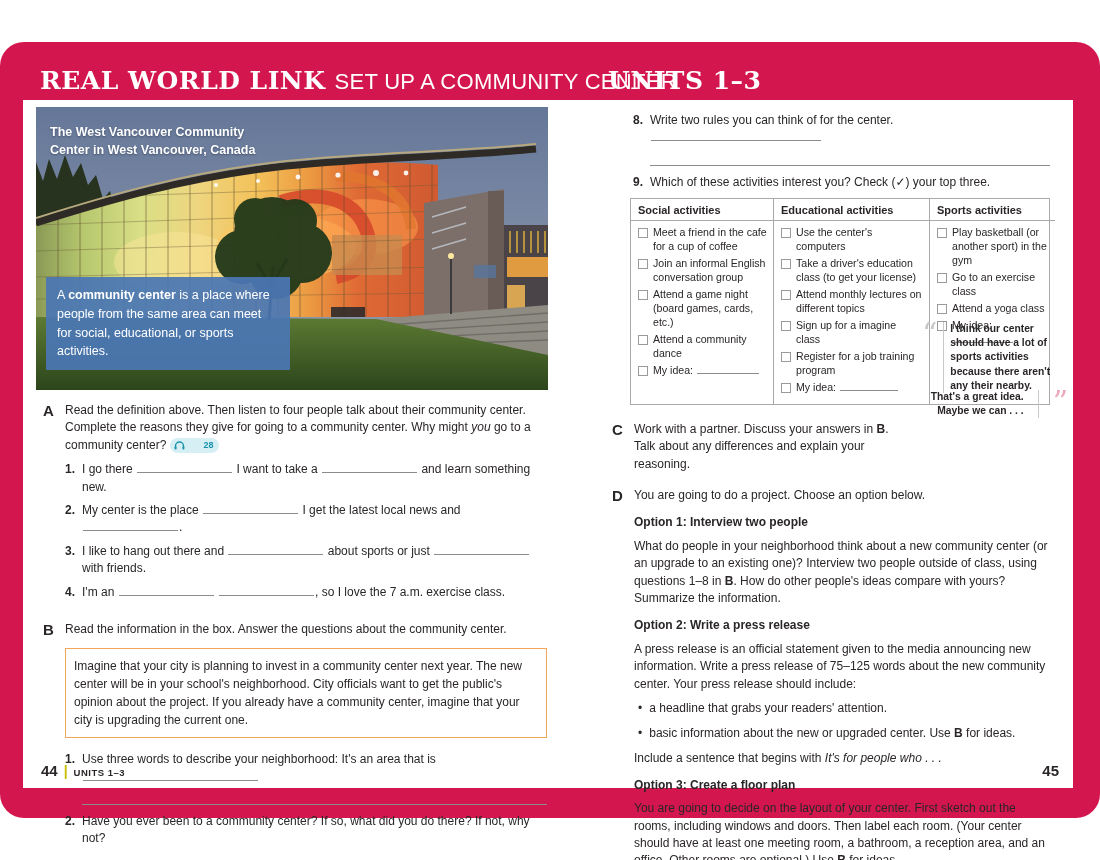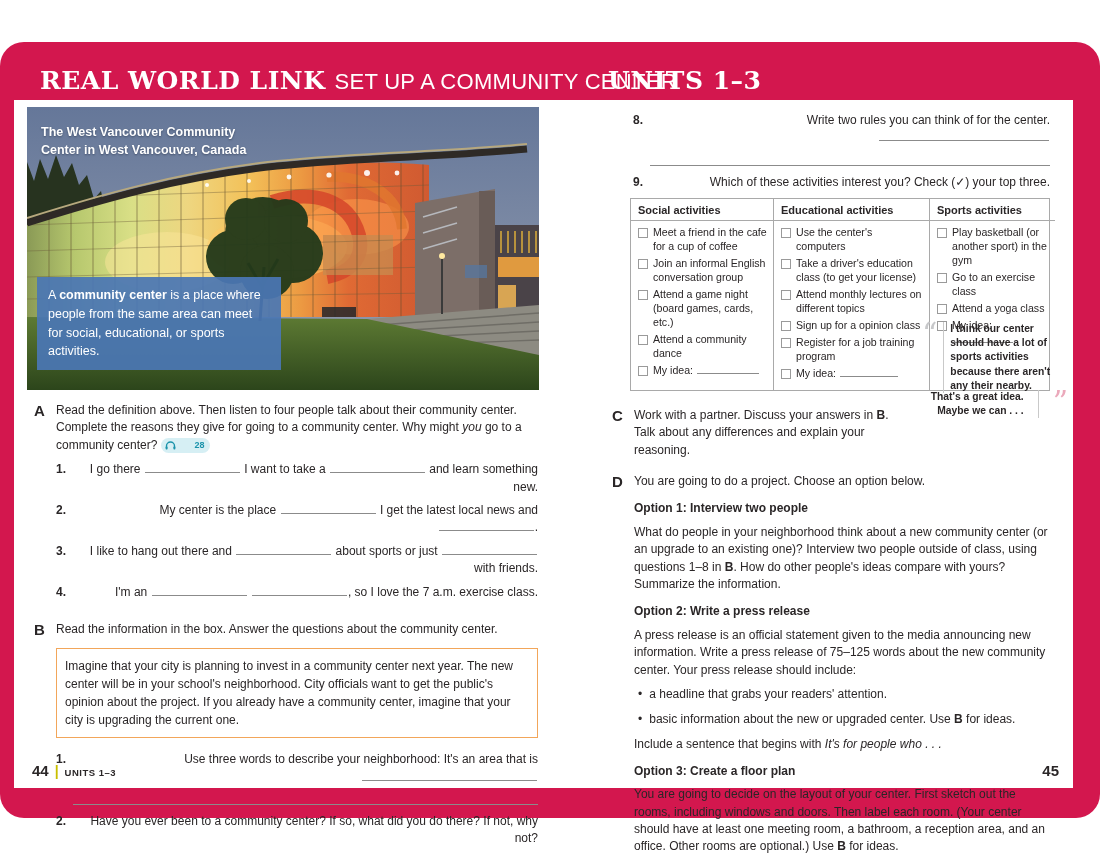--- a/index.html
+++ b/index.html
@@ -9,39 +9,39 @@
   }
   .canvas{position:absolute;left:0;top:42px;width:1100px;height:776px;
     background:#d3174e;border-radius:24px;}
   
   .hdr-left{position:absolute;left:40px;top:66px;white-space:nowrap;color:#fff;}
   .hdr-left .main{font-family:"DejaVu Serif", serif;font-weight:bold;font-size:25px;letter-spacing:.5px;text-align:right;}
   .hdr-left .sub{font-size:22px;font-weight:normal;letter-spacing:.3px;margin-left:9px;}
   .hdr-right{position:absolute;left:608px;top:66px;color:#fff;
     font-family:"DejaVu Serif", serif;font-weight:bold;font-size:25px;letter-spacing:.5px;}
   
-  .page-left{position:absolute;left:14px;top:100px;width:592px;height:688px;background:#fff;}
+  .page-left{position:absolute;left:23px;top:100px;width:592px;height:688px;background:#fff;}
   .page-right{position:absolute;left:600px;top:100px;width:473px;height:688px;background:#fff;}
   
   .photo{position:absolute;left:13px;top:7px;width:512px;height:283px;overflow:hidden;}
   .photo svg{position:absolute;left:0;top:0;}
   .photo-caption{position:absolute;left:14px;top:17px;color:#fff;font-weight:bold;
     font-size:12.5px;line-height:1.4;text-shadow:0 1px 2px rgba(20,30,50,.45);}
   .def-box{position:absolute;left:10px;bottom:20px;width:222px;background:rgba(74,118,180,.93);
     color:#fff;padding:9px 11px;font-size:12.5px;line-height:1.5;}
   
   .left-content{position:absolute;left:20px;top:302px;width:504px;}
   .right-content{position:absolute;left:12px;top:8px;width:438px;}
   .section{display:flex;margin-bottom:14px;}
   .sec-letter{font-weight:bold;font-size:15px;width:22px;flex:none;line-height:1.25;}
   .sec-body{flex:1;font-size:12px;line-height:1.45;}
   .items{margin-top:7px;}
   .item{display:flex;margin-bottom:6px;font-size:12px;line-height:1.45;}
   .inum{font-weight:bold;width:17px;flex:none;}
-  .itext{flex:1;text-align:right;}
+  .itext{flex:1;}
   .b{font-weight:bold;margin-top:28px;}
   .i{font-style:italic;}
   .blank{display:inline-block;border-bottom:1px solid #8b8b8b;height:11px;
     vertical-align:baseline;margin:0 1px;}
   .blankline{display:block;height:13px;border-bottom:1px solid #8b8b8b;margin:5px 0 2px 0;}
   .info-box{border:1.5px solid #f2a65a;padding:8px 8px;margin:10px 0 13px 0;
     font-size:12px;line-height:1.5;}
   
   .audio-chip{display:inline-flex;align-items:center;gap:18px;background:#d6eff4;
     border-radius:9px;padding:1px 6px 1px 4px;vertical-align:middle;margin-left:4px;}
@@ -321,21 +321,21 @@
             <div class="titem">
               <span class="cb"></span>
               <span class="ttext"><span>Take a driver's education class (to get your license)</span></span>
             </div>
             <div class="titem">
               <span class="cb"></span>
               <span class="ttext"><span>Attend monthly lectures on different topics</span></span>
             </div>
             <div class="titem">
               <span class="cb"></span>
-              <span class="ttext"><span>Sign up for a opinion class</span></span>
+              <span class="ttext"><span>Sign up for a imagine class</span></span>
             </div>
             <div class="titem">
               <span class="cb"></span>
               <span class="ttext"><span>Register for a job training program</span></span>
             </div>
             <div class="titem">
               <span class="cb"></span>
               <span class="ttext"><span>My idea: </span><span class="blank" style="width: 58px;"></span></span>
             </div>
           </div>

